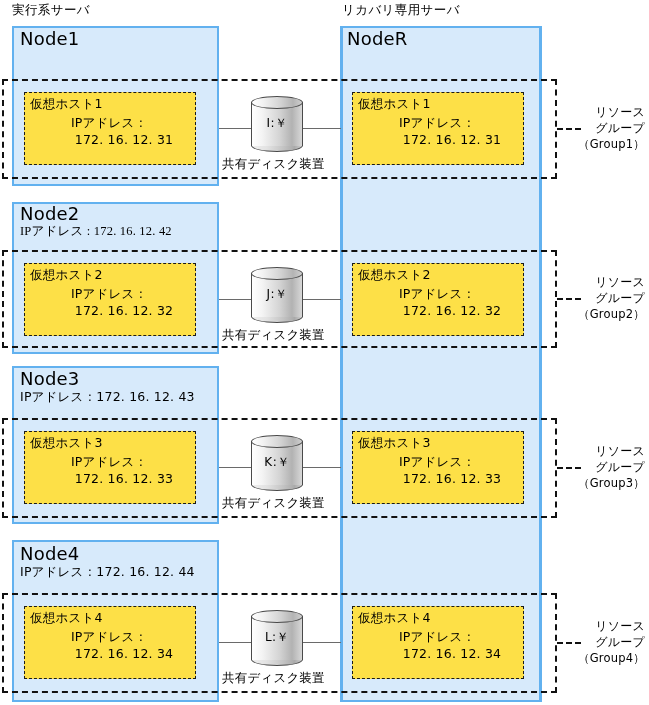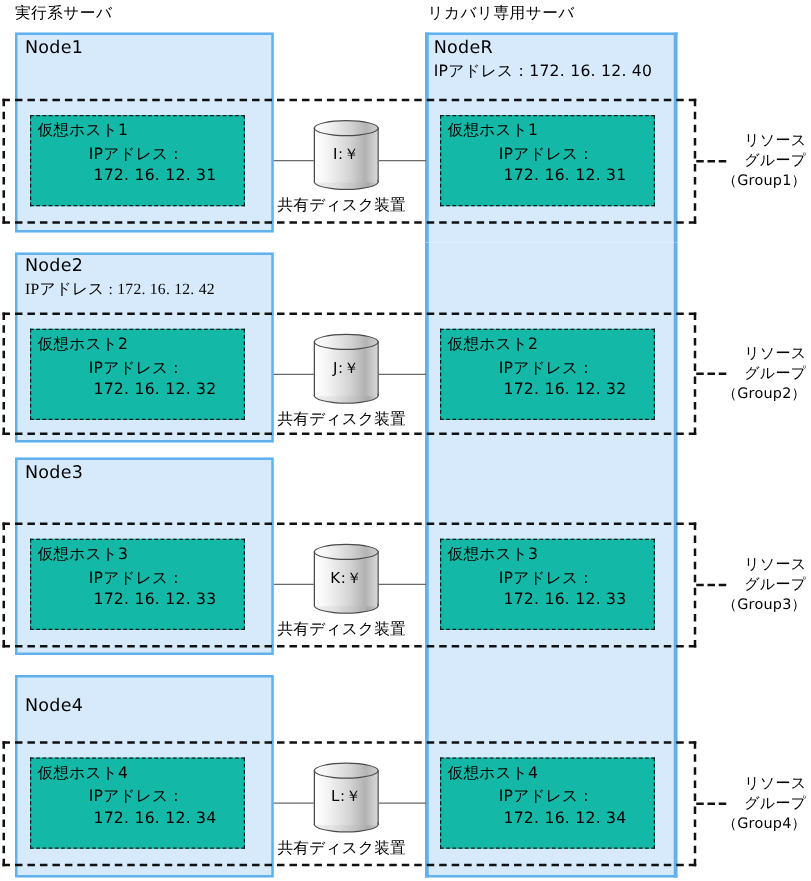--- a/index.html
+++ b/index.html
@@ -33,37 +33,37 @@
     background:#d7eafb;
     border-left:3px solid #62b1ef;
     border-right:3px solid #62b1ef;
     box-sizing:border-box;
   }
   .node-r.cap-top{border-top:2px solid #62b1ef;}
   .node-r.cap-bot{border-bottom:2px solid #62b1ef;}
 
   .node-title{
     position:absolute;
-    font-size:14px;
+    font-size:18px;
     line-height:15px;
     white-space:nowrap;
     letter-spacing:.2px;
   }
   .node-ip{
     position:absolute;
     font-size:12.5px;
     line-height:15px;
     white-space:nowrap;
     letter-spacing:.2px;
   }
 
   
   .vhost{
     position:absolute;
-    background:#14b8a6;
+    background:#fde047;
     border:1.6px dashed #1a1a1a;
     box-sizing:border-box;
   }
   .vhost .vh-name{
     position:absolute;
     left:5px;top:3px;
     font-size:12.5px;
     line-height:16px;
     white-space:nowrap;
     letter-spacing:.2px;
@@ -171,21 +171,20 @@
 
   <div class="hdr" style="left:12px;top:3px;">実行系サーバ</div>
   <div class="hdr" style="left:342px;top:3px;">リカバリ専用サーバ</div>
 
   <div class="node-r cap-top" style="left:340px;top:26px;width:202px;height:168px;"></div>
   <div class="node-r" style="left:340px;top:194px;width:202px;height:162px;"></div>
   <div class="node-r" style="left:340px;top:356px;width:202px;height:168px;"></div>
   <div class="node-r cap-bot" style="left:340px;top:524px;width:202px;height:178px;"></div>
 
   <div class="node-title" style="left:347px;top:31px;">NodeR</div>
-  <div class="node-ip" style="left:347px;top:49px;">IPアドレス : 172. 16. 12. 40</div>
 
   <div class="node" style="left:12px;top:26px;width:207px;height:160px;"></div>
   <div class="node-title" style="left:20px;top:31px;">Node1</div>
 
   <div class="rgroup" style="left:2px;top:79px;width:555px;height:100px;"></div>
   <div class="rg-conn" style="left:557px;top:128px;width:24px;"></div>
   <div class="rg-label" style="left:577px;top:104px;width:68px;">
     <span class="l1">リソース</span>
     <span class="l2">グループ</span>
     <span class="l3">（Group1）</span>
@@ -242,20 +241,21 @@
   <div class="disk-wrap" style="left:251px;top:267px;width:52px;height:58px;">
     <div class="disk-bot"></div>
     <div class="disk-body"></div>
     <div class="disk-cap"></div>
     <div class="disk-label">J:￥</div>
   </div>
   <div class="disk-caption" style="left:222px;top:327px;">共有ディスク装置</div>
 
   <div class="node" style="left:12px;top:366px;width:207px;height:158px;"></div>
   <div class="node-title" style="left:20px;top:371px;">Node3</div>
+  <div class="node-ip" style="left:20px;top:389px;">IPアドレス : 172. 16. 12. 43</div>
 
   <div class="rgroup" style="left:2px;top:418px;width:555px;height:100px;"></div>
   <div class="rg-conn" style="left:557px;top:467px;width:24px;"></div>
   <div class="rg-label" style="left:577px;top:443px;width:68px;">
     <span class="l1">リソース</span>
     <span class="l2">グループ</span>
     <span class="l3">（Group3）</span>
   </div>
 
   <div class="vhost" style="left:24px;top:431px;width:172px;height:73px;">
@@ -274,21 +274,22 @@
 
   <div class="disk-wrap" style="left:251px;top:435px;width:52px;height:58px;">
     <div class="disk-bot"></div>
     <div class="disk-body"></div>
     <div class="disk-cap"></div>
     <div class="disk-label">K:￥</div>
   </div>
   <div class="disk-caption" style="left:222px;top:495px;">共有ディスク装置</div>
 
   <div class="node" style="left:12px;top:540px;width:207px;height:162px;"></div>
-  <div class="node-title" style="left:20px;top:546px;margin-top:12px;">Node4</div>
+  <div class="node-title" style="left:20px;top:546px;">Node4</div>
+  <div class="node-ip" style="left:20px;top:564px;">IPアドレス : 172. 16. 12. 44</div>
 
   <div class="rgroup" style="left:2px;top:593px;width:555px;height:100px;"></div>
   <div class="rg-conn" style="left:557px;top:642px;width:24px;"></div>
   <div class="rg-label" style="left:577px;top:618px;width:68px;">
     <span class="l1">リソース</span>
     <span class="l2">グループ</span>
     <span class="l3">（Group4）</span>
   </div>
 
   <div class="vhost" style="left:24px;top:606px;width:172px;height:73px;">

